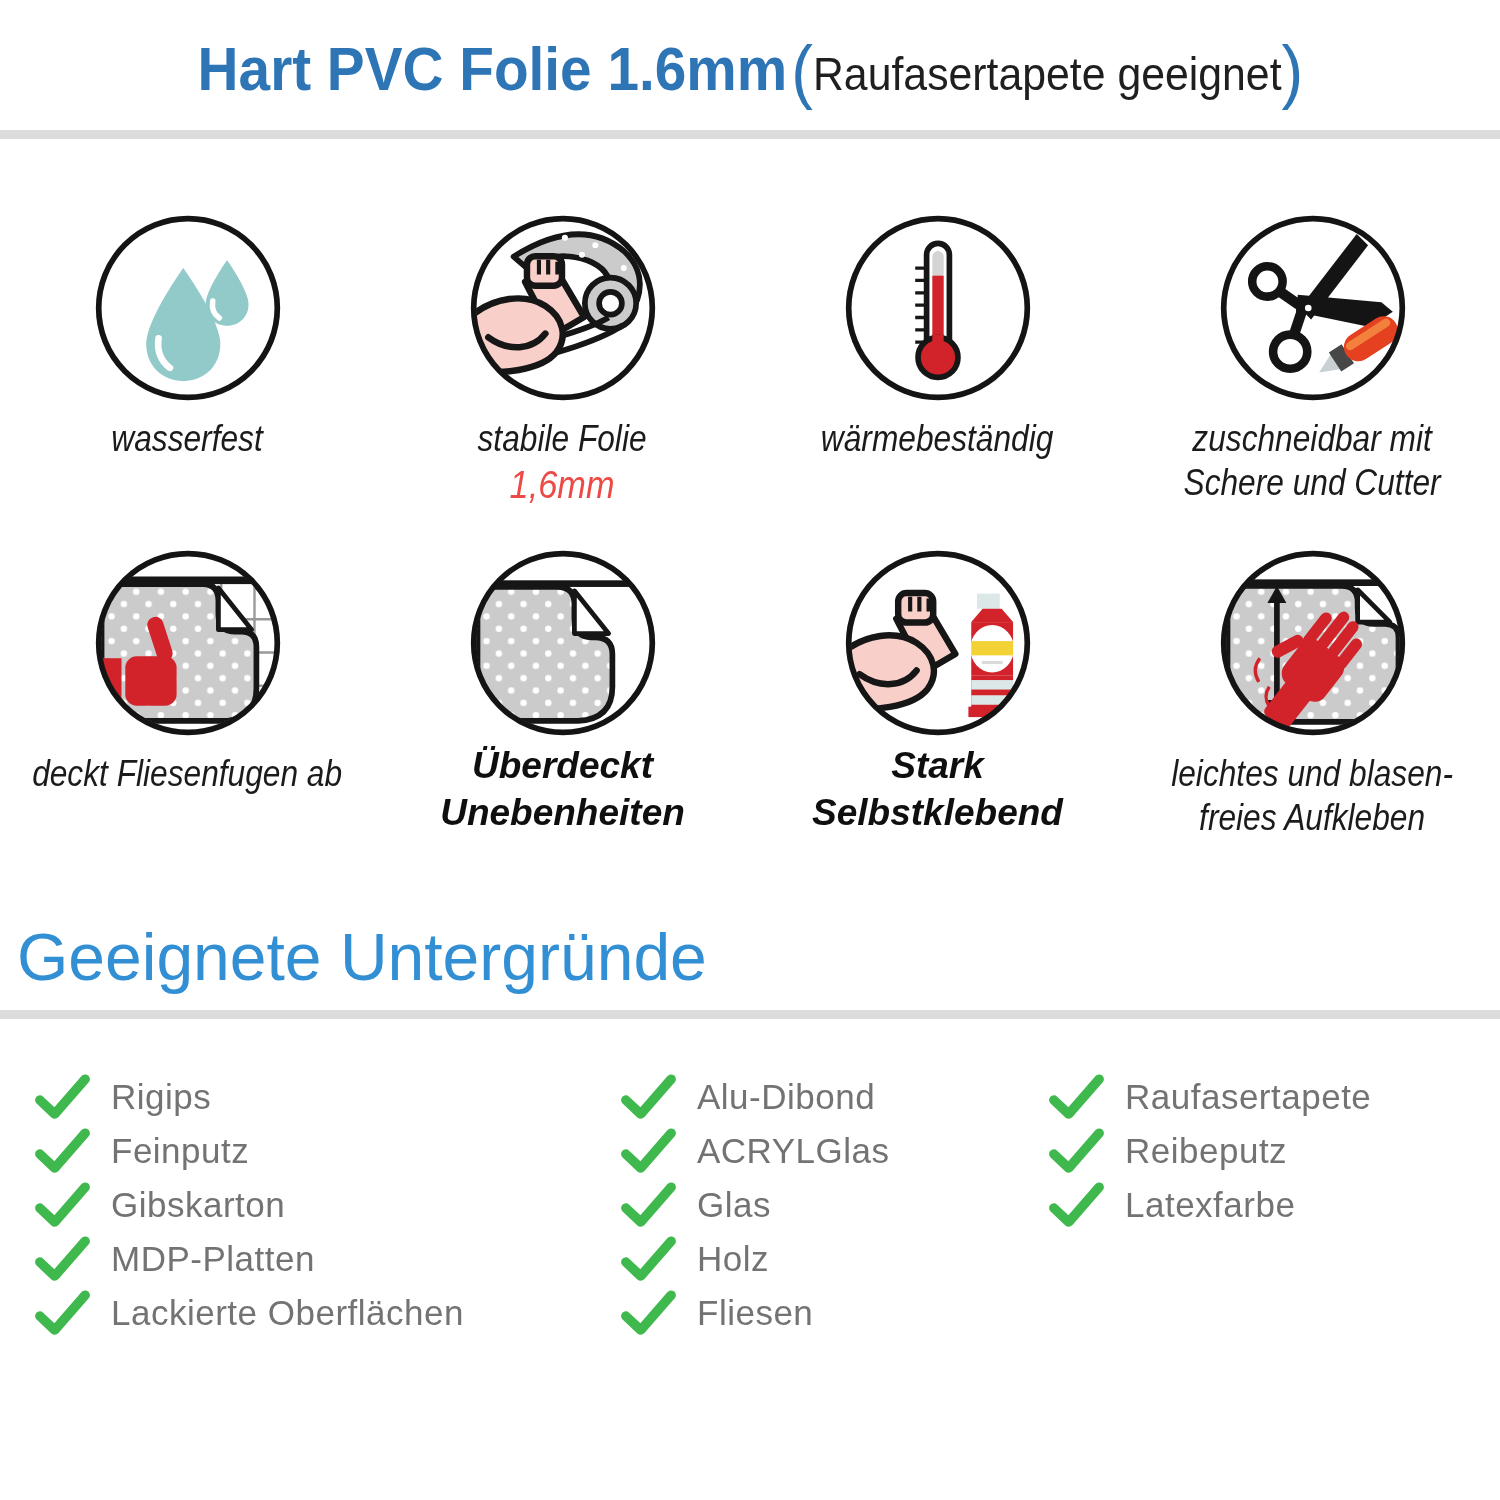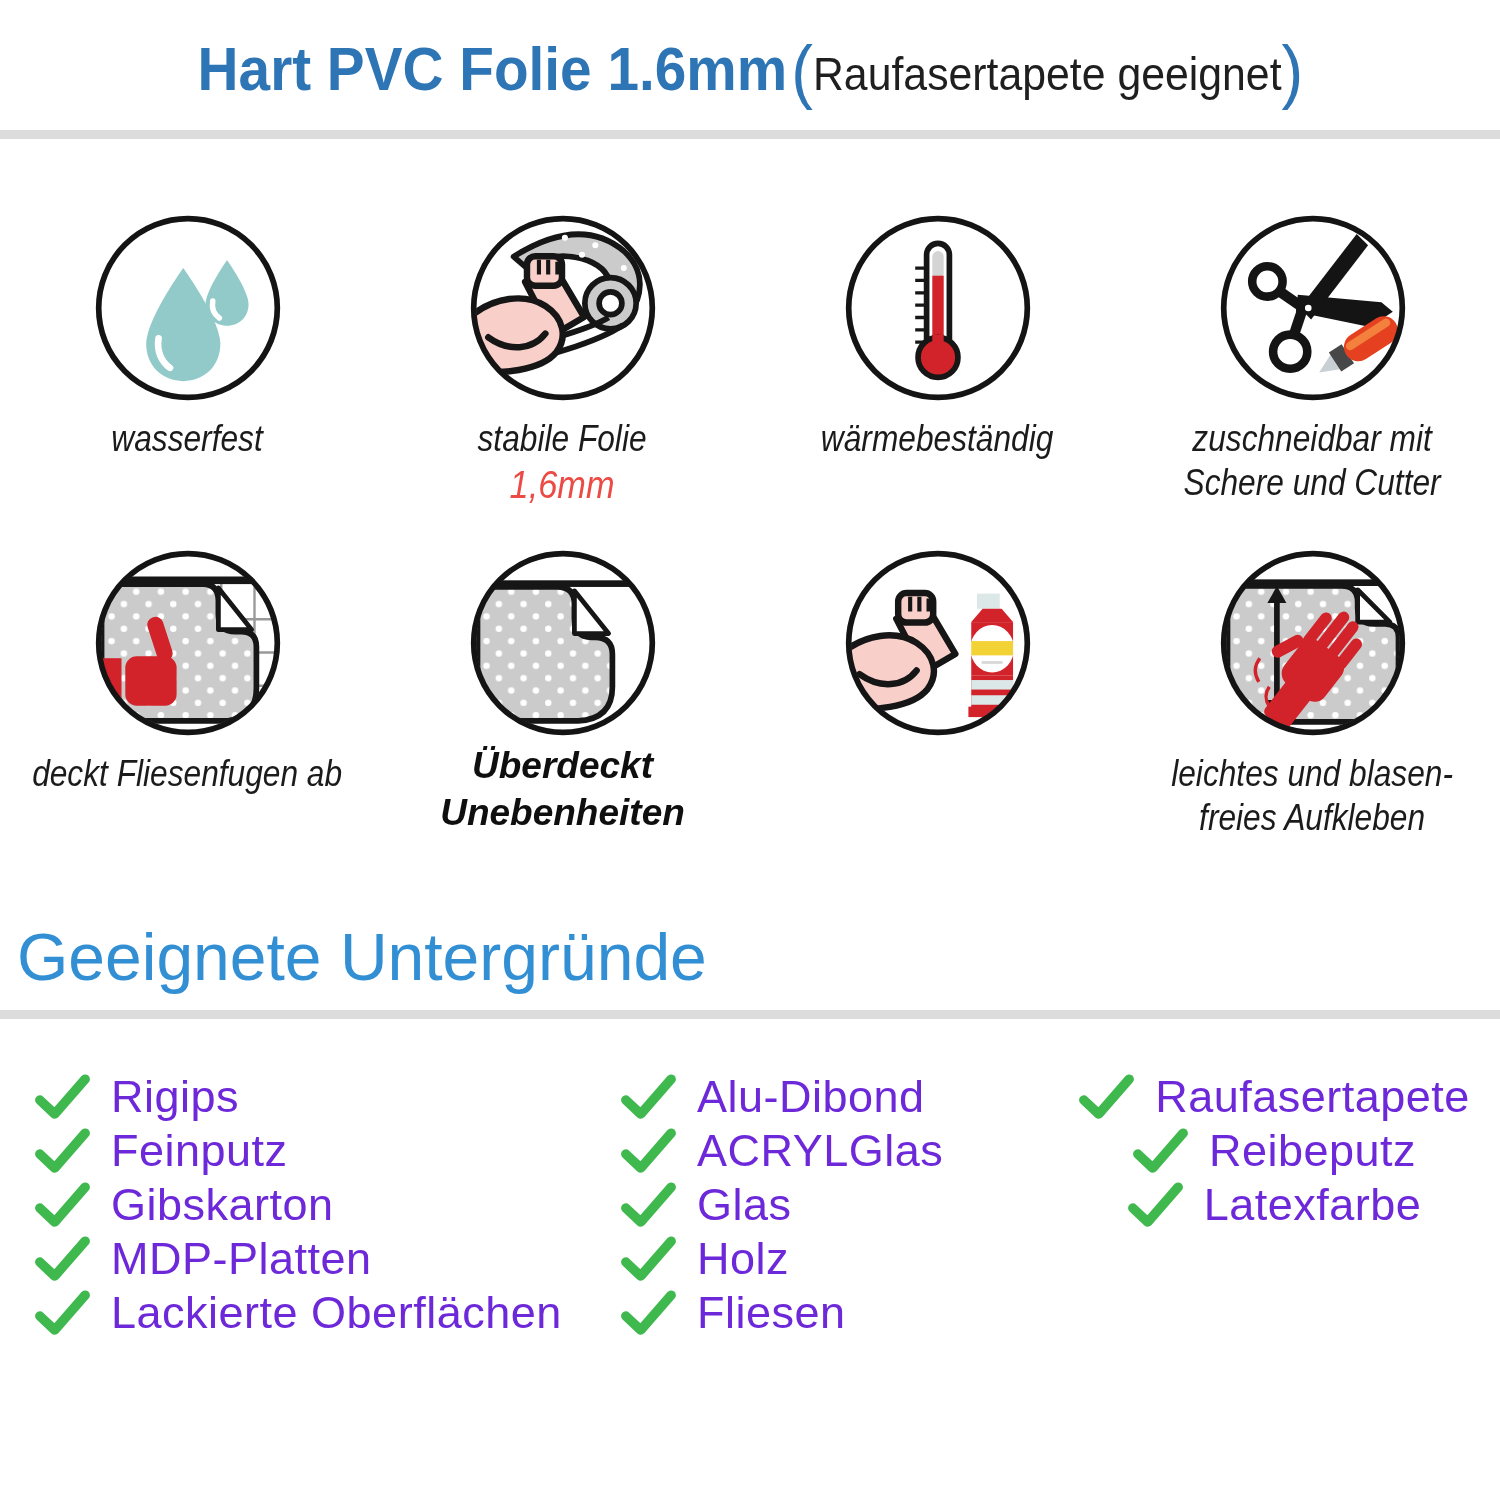--- a/index.html
+++ b/index.html
@@ -34,24 +34,24 @@
                       line-height:47px;color:#0f0f0f;margin-top:4px;}
   .feature-sub{font-size:39px;line-height:48px;color:var(--accent-red);}
 
   
   .section-title{position:absolute;top:918px;left:17px;width:100%;text-align:left;
                  font-size:66px;line-height:78px;color:var(--section-blue);}
   .substrates{position:absolute;top:1070px;left:0;width:1500px;display:flex;}
   .sub-col{display:flex;flex-direction:column;}
   .sub-col.c1{margin-left:34px;width:586px;}
   .sub-col.c2{width:428px;}
-  .sub-col.c3{flex:1;align-items:center;}
+  .sub-col.c3{flex:1;}
   .sub-item{display:flex;align-items:center;height:54px;}
   .check{width:57px;height:47px;margin-right:20px;flex:none;}
-  .sub-label{font-size:45px;color:#6d28d9;letter-spacing:.5px;white-space:nowrap;}
+  .sub-label{font-size:35px;color:#737373;letter-spacing:.5px;white-space:nowrap;}
 
   
   .footer{position:absolute;top:1388px;left:0;width:100%;text-align:center;
           color:var(--footer-blue);font-size:44px;line-height:50px;}
   .footer-line{transform:scaleX(0.92);}
 </style>
 </head>
 <body>
 
 <div class="canvas">
@@ -210,20 +210,24 @@
             <rect x="146" y="119" width="22" height="3" fill="#d9d9d9"></rect>
             <rect x="135" y="134" width="44" height="34" fill="#d2232b"></rect>
             <rect x="135" y="139" width="44" height="10" fill="#dce8e8"></rect>
             <rect x="135" y="155" width="44" height="10" fill="#dce8e8"></rect>
             <rect x="132" y="167" width="50" height="11" fill="#d2232b"></rect>
           </g>
           <use href="#muscle-arm" transform="translate(-4 30) scale(0.97)"></use>
         </g>
         <circle cx="100" cy="100" r="94" fill="none" stroke="#141414" stroke-width="6"></circle>
       </svg>
+      <div class="feature-label bold">
+        <div>Stark</div>
+        <div>Selbstklebend</div>
+      </div>
     </div>
 
     <div class="feature">
       <svg class="icon" viewBox="0 0 200 200">
         <g clip-path="url(#cclip)">
           <rect x="9" y="33" width="182" height="7" fill="#161616"></rect>
           <path d="M10 40 L130 40 Q147 40 147 57 L147 63 Q147 80 164 80 L176 80 Q190 80 190 94 L190 136 Q190 178 148 183 L58 183 Q10 183 10 146 Z" fill="url(#dots)" stroke="#161616" stroke-width="6" stroke-linejoin="round"></path>
           <polygon points="147,44 181,78 147,78" fill="#ffffff" stroke="#161616" stroke-width="5" stroke-linejoin="round"></polygon>
           <line x1="62" y1="54" x2="62" y2="164" stroke="#161616" stroke-width="6"></line>
           <polygon points="62,40 52,58 72,58" fill="#161616"></polygon>

